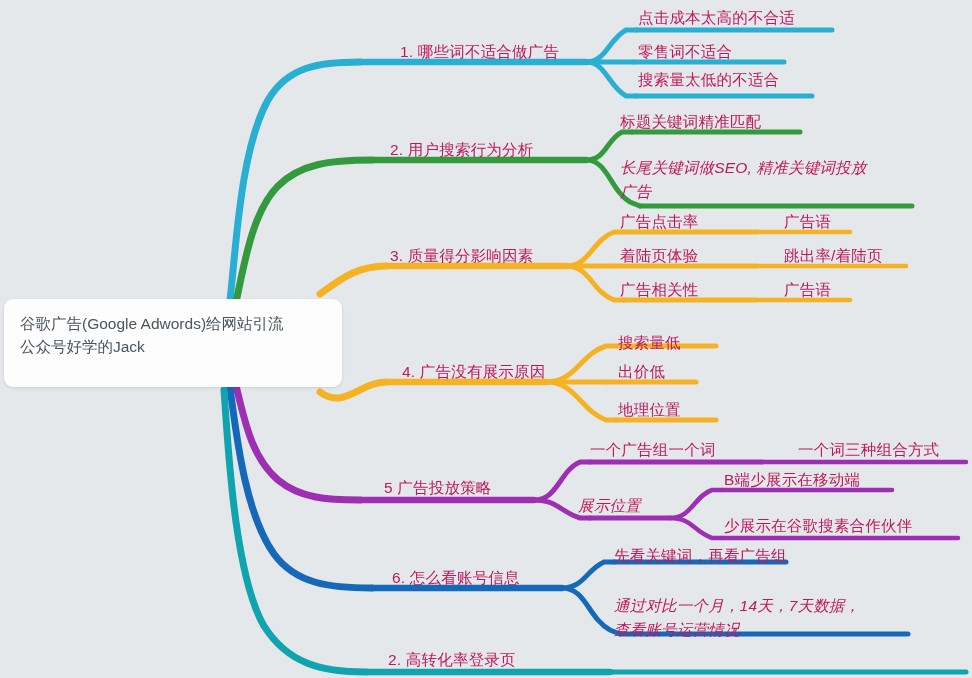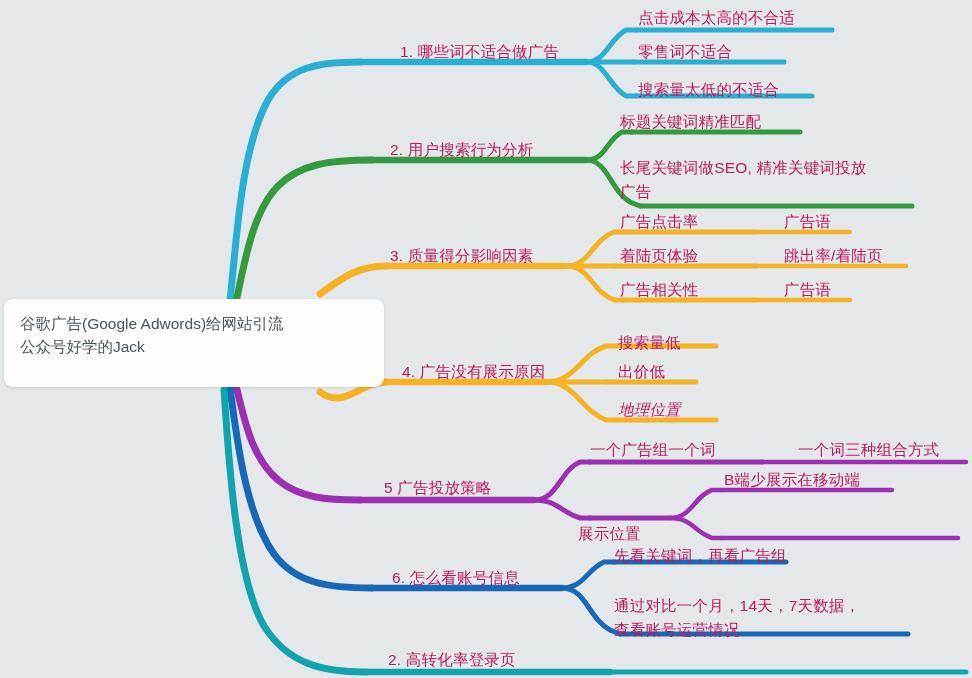--- a/index.html
+++ b/index.html
@@ -28,26 +28,27 @@
   .node-label {
     position: absolute;
     color: #be185d;
     font-size: 15.5px;
     line-height: 24px;
     white-space: pre;
     letter-spacing: 0.2px;
   }
   .node-label.wrap {
     white-space: pre-wrap;
+    font-style: italic;
   }
   #central-node {
     position: absolute;
     left: 4px;
     top: 299px;
-    width: 380px;
+    width: 338px;
     height: 88px;
     background: #fdfdfd;
     border-radius: 9px;
     box-shadow: 0 1px 3px rgba(40,50,60,0.14);
     box-sizing: border-box;
     padding: 13px 16px 0 16px;
   }
   #central-text {
     color: #49545b;
     font-size: 15.5px;
@@ -138,45 +139,46 @@
   </svg>
 
   <div id="central-node">
     <div id="central-text">谷歌广告(Google Adwords)给网站引流
 公众号好学的Jack</div>
   </div>
 
   <div class="node-label" style="left:380px; top:40px;margin-left:20px;">1. 哪些词不适合做广告</div>
   <div class="node-label" style="left:638px; top:6px;">点击成本太高的不合适</div>
   <div class="node-label" style="left:638px; top:40px;">零售词不适合</div>
-  <div class="node-label" style="left:638px; top:78px;text-align:right;">搜索量太低的不适合</div>
+  <div class="node-label" style="left:638px; top:68px;text-align:right;">搜索量太低的不适合</div>
 
   <div class="node-label" style="left:390px; top:138px;">2. 用户搜索行为分析</div>
   <div class="node-label" style="left:620px; top:110px;">标题关键词精准匹配</div>
   <div class="node-label wrap" style="left:620px; top:156px; width:300px;">长尾关键词做SEO, 精准关键词投放
 广告</div>
 
   <div class="node-label" style="left:390px; top:244px;">3. 质量得分影响因素</div>
   <div class="node-label" style="left:620px; top:210px;text-align:right;">广告点击率</div>
   <div class="node-label" style="left:620px; top:244px;">着陆页体验</div>
   <div class="node-label" style="left:620px; top:278px;">广告相关性</div>
   <div class="node-label" style="left:784px; top:210px;">广告语</div>
   <div class="node-label" style="left:784px; top:244px;">跳出率/着陆页</div>
   <div class="node-label" style="left:784px; top:278px;">广告语</div>
 
   <div class="node-label" style="left:386px; top:360px;margin-left:16px;">4. 广告没有展示原因</div>
   <div class="node-label" style="left:618px; top:324px;margin-top:7px;">搜索量低</div>
   <div class="node-label" style="left:618px; top:360px;">出价低</div>
-  <div class="node-label" style="left:618px; top:398px;font-style:italic;">地理位置</div>
+  <div class="node-label" style="left:618px; top:398px;">地理位置</div>
 
   <div class="node-label" style="left:384px; top:476px;">5 广告投放策略</div>
   <div class="node-label" style="left:590px; top:438px;">一个广告组一个词</div>
-  <div class="node-label" style="left:578px; top:522px;">展示位置</div>
+  <div class="node-label" style="left:578px; top:494px;font-style:italic;">展示位置</div>
   <div class="node-label" style="left:798px; top:438px;">一个词三种组合方式</div>
   <div class="node-label" style="left:724px; top:468px;">B端少展示在移动端</div>
+  <div class="node-label" style="left:724px; top:514px;">少展示在谷歌搜素合作伙伴</div>
 
   <div class="node-label" style="left:392px; top:566px;">6. 怎么看账号信息</div>
   <div class="node-label" style="left:614px; top:544px;">先看关键词，再看广告组</div>
   <div class="node-label wrap" style="left:614px; top:586px; width:310px;margin-top:8px;">通过对比一个月，14天，7天数据，
 查看账号运营情况</div>
 
   <div class="node-label" style="left:388px; top:648px;">2. 高转化率登录页</div>
 
 </div>
 

